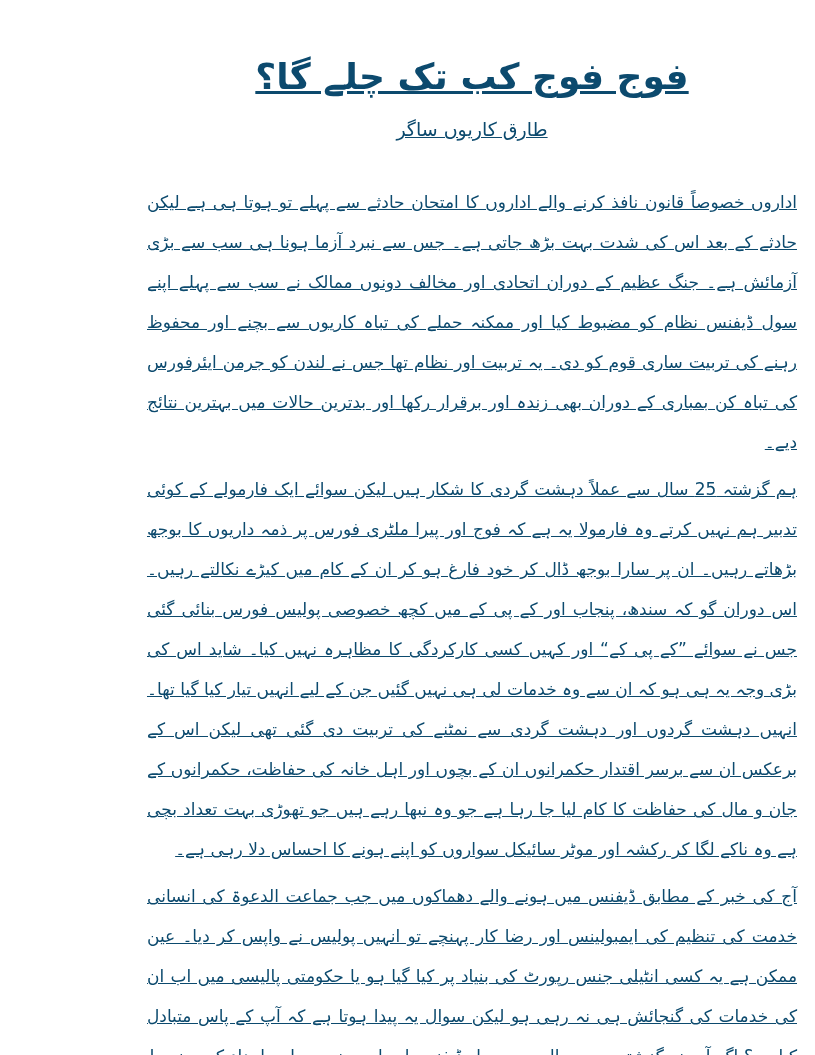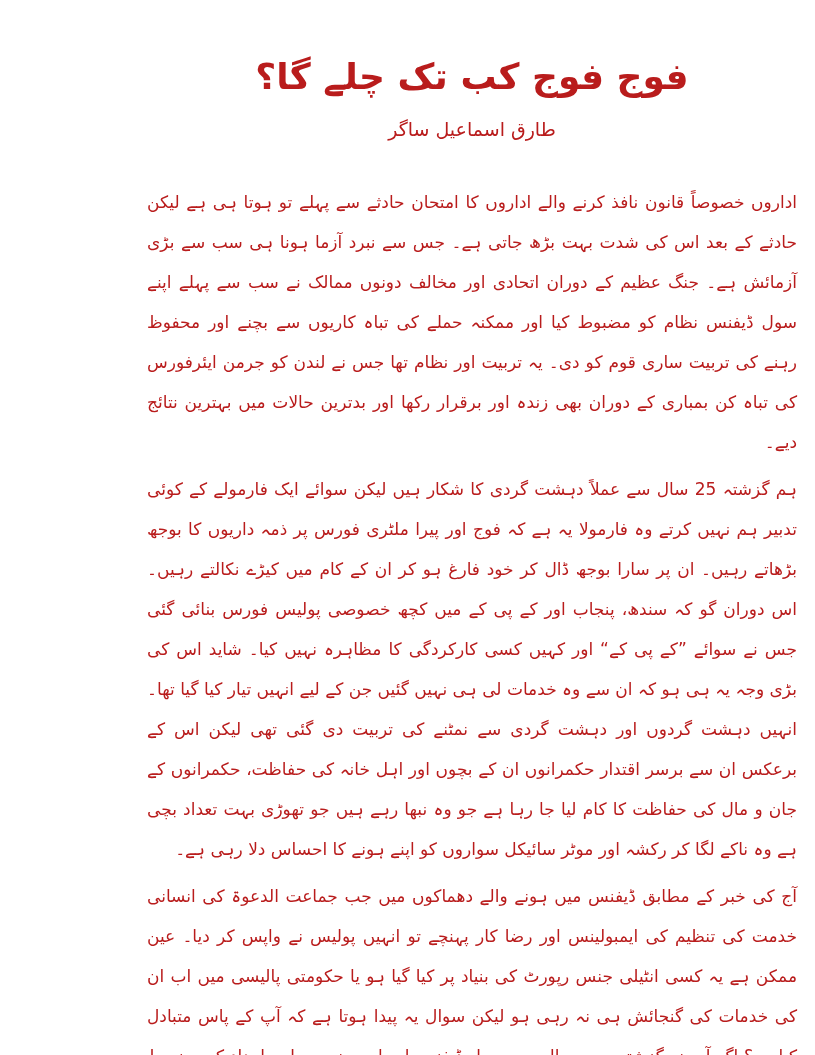--- a/index.html
+++ b/index.html
@@ -5,24 +5,25 @@
   html, body {
     margin: 0;
     padding: 0;
     background: #ffffff;
   }
   .page {
     position: relative;
     width: 686px;
     height: 1055px;
     background: #ffffff;
-    color: #b91c1c;
+    color: #0c4a6e;
     overflow: hidden;
     font-family: "DejaVu Sans", sans-serif;
     direction: rtl;
+    text-decoration: underline;
   }
   .article-header {
     text-align: center;
   }
   .article-title {
     margin-top: 52px;
     font-size: 36px;
     font-weight: bold;
     line-height: 1.4;
     letter-spacing: 0px;
@@ -45,21 +46,21 @@
   .article-body p:last-child {
     margin-bottom: 0;
   }
 </style>
 </head>
 <body>
 
 <div class="page">
   <div class="article-header">
     <div class="article-title">فوج فوج کب تک چلے گا؟</div>
-    <div class="article-author">طارق اسماعیل ساگر</div>
+    <div class="article-author">طارق کاریوں ساگر</div>
   </div>
 
   <div class="article-body">
     <p>اداروں خصوصاً قانون نافذ کرنے والے اداروں کا امتحان حادثے سے پہلے تو ہوتا ہی ہے لیکن حادثے کے بعد اس کی شدت بہت بڑھ جاتی ہے۔ جس سے نبرد آزما ہونا ہی سب سے بڑی آزمائش ہے۔ جنگ عظیم کے دوران اتحادی اور مخالف دونوں ممالک نے سب سے پہلے اپنے سول ڈیفنس نظام کو مضبوط کیا اور ممکنہ حملے کی تباہ کاریوں سے بچنے اور محفوظ رہنے کی تربیت ساری قوم کو دی۔ یہ تربیت اور نظام تھا جس نے لندن کو جرمن ایئرفورس کی تباہ کن بمباری کے دوران بھی زندہ اور برقرار رکھا اور بدترین حالات میں بہترین نتائج دیے۔</p>
     <p>ہم گزشتہ 25 سال سے عملاً دہشت گردی کا شکار ہیں لیکن سوائے ایک فارمولے کے کوئی تدبیر ہم نہیں کرتے وہ فارمولا یہ ہے کہ فوج اور پیرا ملٹری فورس پر ذمہ داریوں کا بوجھ بڑھاتے رہیں۔ ان پر سارا بوجھ ڈال کر خود فارغ ہو کر ان کے کام میں کیڑے نکالتے رہیں۔ اس دوران گو کہ سندھ، پنجاب اور کے پی کے میں کچھ خصوصی پولیس فورس بنائی گئی جس نے سوائے ”کے پی کے“ اور کہیں کسی کارکردگی کا مظاہرہ نہیں کیا۔ شاید اس کی بڑی وجہ یہ ہی ہو کہ ان سے وہ خدمات لی ہی نہیں گئیں جن کے لیے انہیں تیار کیا گیا تھا۔ انہیں دہشت گردوں اور دہشت گردی سے نمٹنے کی تربیت دی گئی تھی لیکن اس کے برعکس ان سے برسر اقتدار حکمرانوں ان کے بچوں اور اہل خانہ کی حفاظت، حکمرانوں کے جان و مال کی حفاظت کا کام لیا جا رہا ہے جو وہ نبھا رہے ہیں جو تھوڑی بہت تعداد بچی ہے وہ ناکے لگا کر رکشہ اور موٹر سائیکل سواروں کو اپنے ہونے کا احساس دلا رہی ہے۔</p>
     <p>آج کی خبر کے مطابق ڈیفنس میں ہونے والے دھماکوں میں جب جماعت الدعوۃ کی انسانی خدمت کی تنظیم کی ایمبولینس اور رضا کار پہنچے تو انہیں پولیس نے واپس کر دیا۔ عین ممکن ہے یہ کسی انٹیلی جنس رپورٹ کی بنیاد پر کیا گیا ہو یا حکومتی پالیسی میں اب ان کی خدمات کی گنجائش ہی نہ رہی ہو لیکن سوال یہ پیدا ہوتا ہے کہ آپ کے پاس متبادل کیا ہے؟ اگر آپ نے گزشتہ بیس سال میں سول ڈیفنس اور ایمرجنسی طبی امداد کے مضبوط ادارے قائم کیے ہوتے تو نقصان بھی کم ہوتا بروقت کارروائی اور متحرک ہونے سے انسانی جانوں کا ضیاع بھی کم ہوتا لیکن ایسا محسوس ہوتا ہے کہ یہ ”گھاٹے کا سودا“ اس لحاظ سے ہوگا کہ اس میں کوئی مال بنانے کا چکر شاید نہ چل سکے یا پھر متوقع نتائج برآمد نہ ہو سکیں اسی طرح ہم نے گزشتہ بیس سال میں ”پیرامیڈکس“ بھی تیار نہیں کیے جو ناگزیر ہیں۔</p>
 
   </div>
 </div>
 

